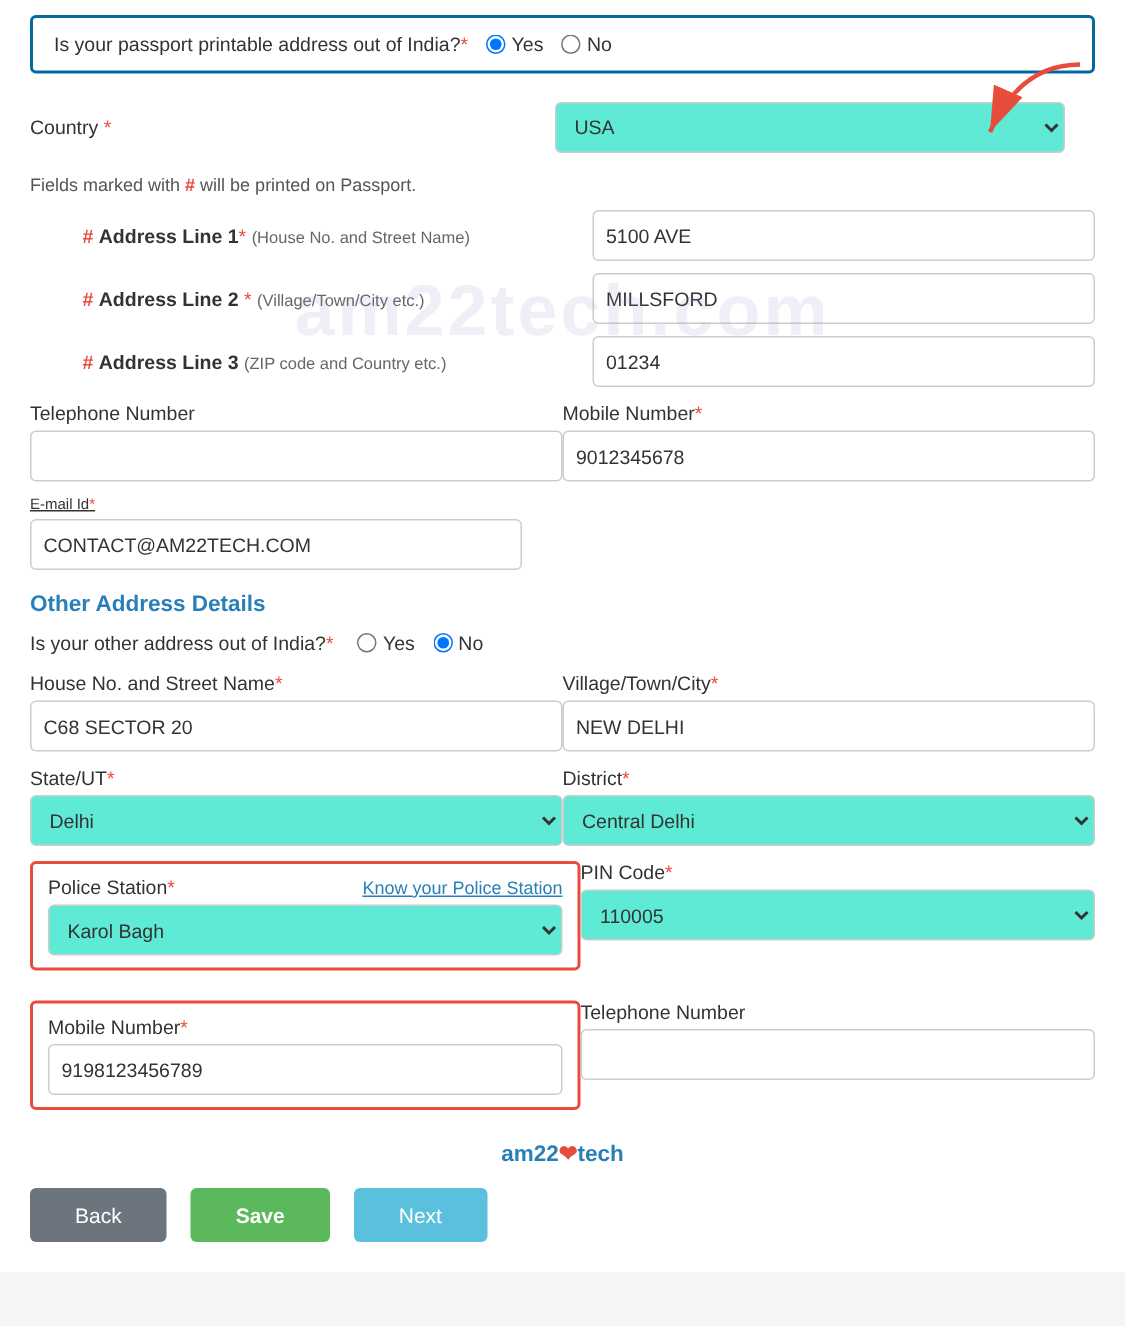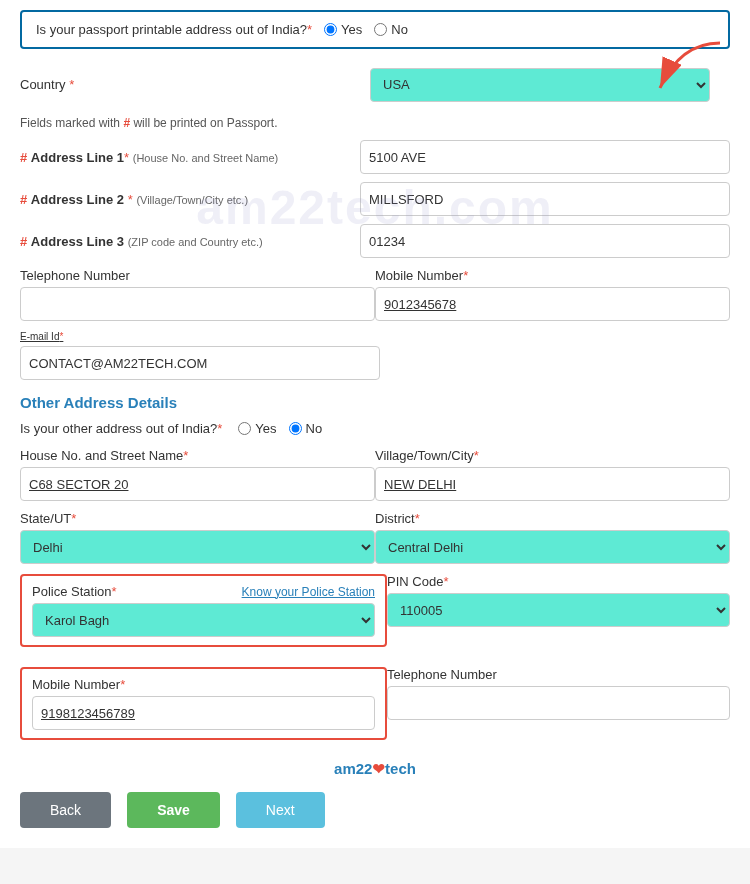--- a/index.html
+++ b/index.html
@@ -70,20 +70,21 @@
       height: 34px;
     }
     .passport-note {
       font-size: 12px;
       color: #555;
       margin-bottom: 10px;
     }
     .passport-note .hash { color: #e74c3c; font-weight: bold; }
     .address-section {
       margin-bottom: 10px;
+      margin-left: 35px;
     }
     .address-row {
       display: flex;
       align-items: center;
       margin-bottom: 8px;
     }
     .address-label {
       font-size: 13px;
       color: #333;
       width: 340px;
@@ -182,21 +183,20 @@
       border-radius: 4px;
       font-size: 14px;
       cursor: pointer;
       font-weight: normal;
     }
     .btn-back { background: #6c757d; color: #fff; }
     .btn-save { background: #5cb85c; color: #fff; font-weight: bold; }
     .btn-next { background: #5bc0de; color: #fff; }
     .full-width-input {
       width: 100%;
-      text-decoration: underline;
     }
     .email-section {
       margin-bottom: 10px;
     }
     .email-label {
       font-size: 10px;
       margin-bottom: 4px;
       color: #333;
       text-decoration: underline;
     }
@@ -297,21 +297,21 @@
       </div>
       <input type="text" class="form-input full-width-input" value="9012345678" style="">
     </div>
   </div>
 
   <div class="email-section">
     <div class="email-label">
       <span>E-mail Id</span><span class="required">*</span>
     </div>
     <div class="email-input-box">
-      <input type="text" class="form-input" value="CONTACT@AM22TECH.COM" style="width: 360px;">
+      <input type="text" class="form-input" value="CONTACT@AM22TECH.COM" style="width: 328px;">
     </div>
   </div>
 
   <div class="section-title">Other Address Details</div>
 
   <div class="other-address-question">
     <span>Is your other address out of India?<span class="required">*</span></span>
     <div class="radio-group" style="margin-left: 16px;">
       <label>
         <input type="radio" name="other_out" value="yes" style="">

